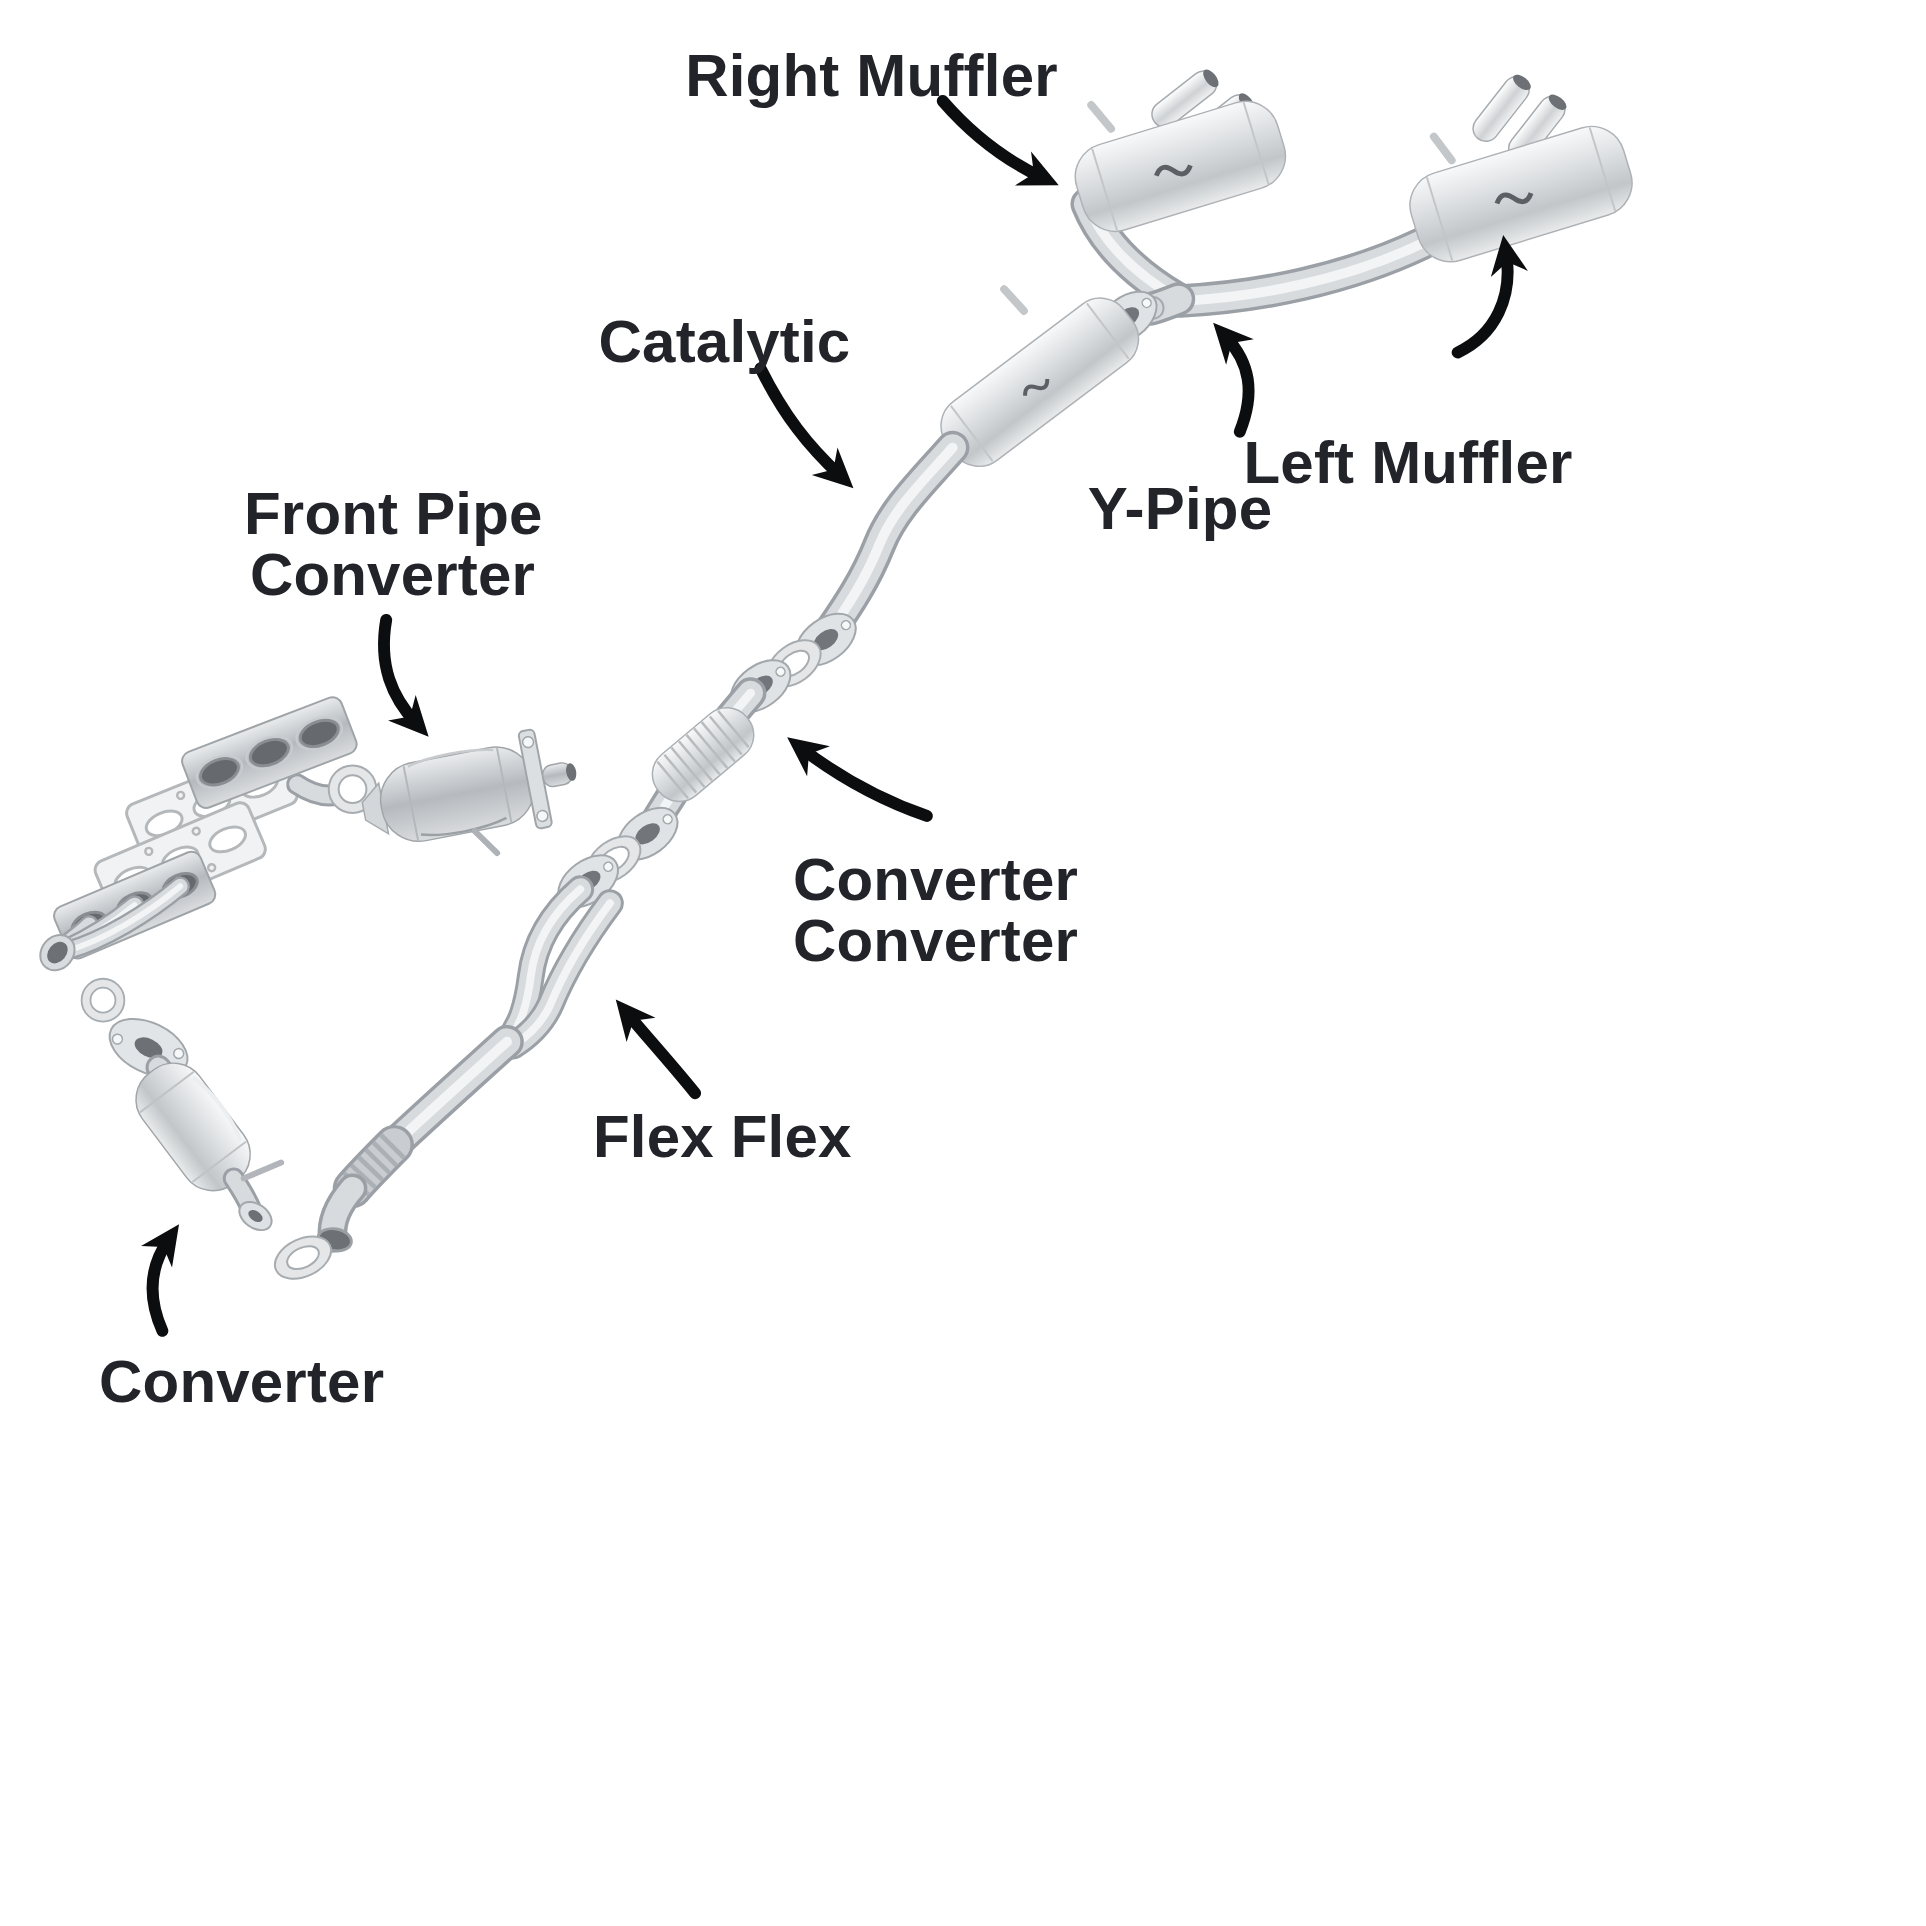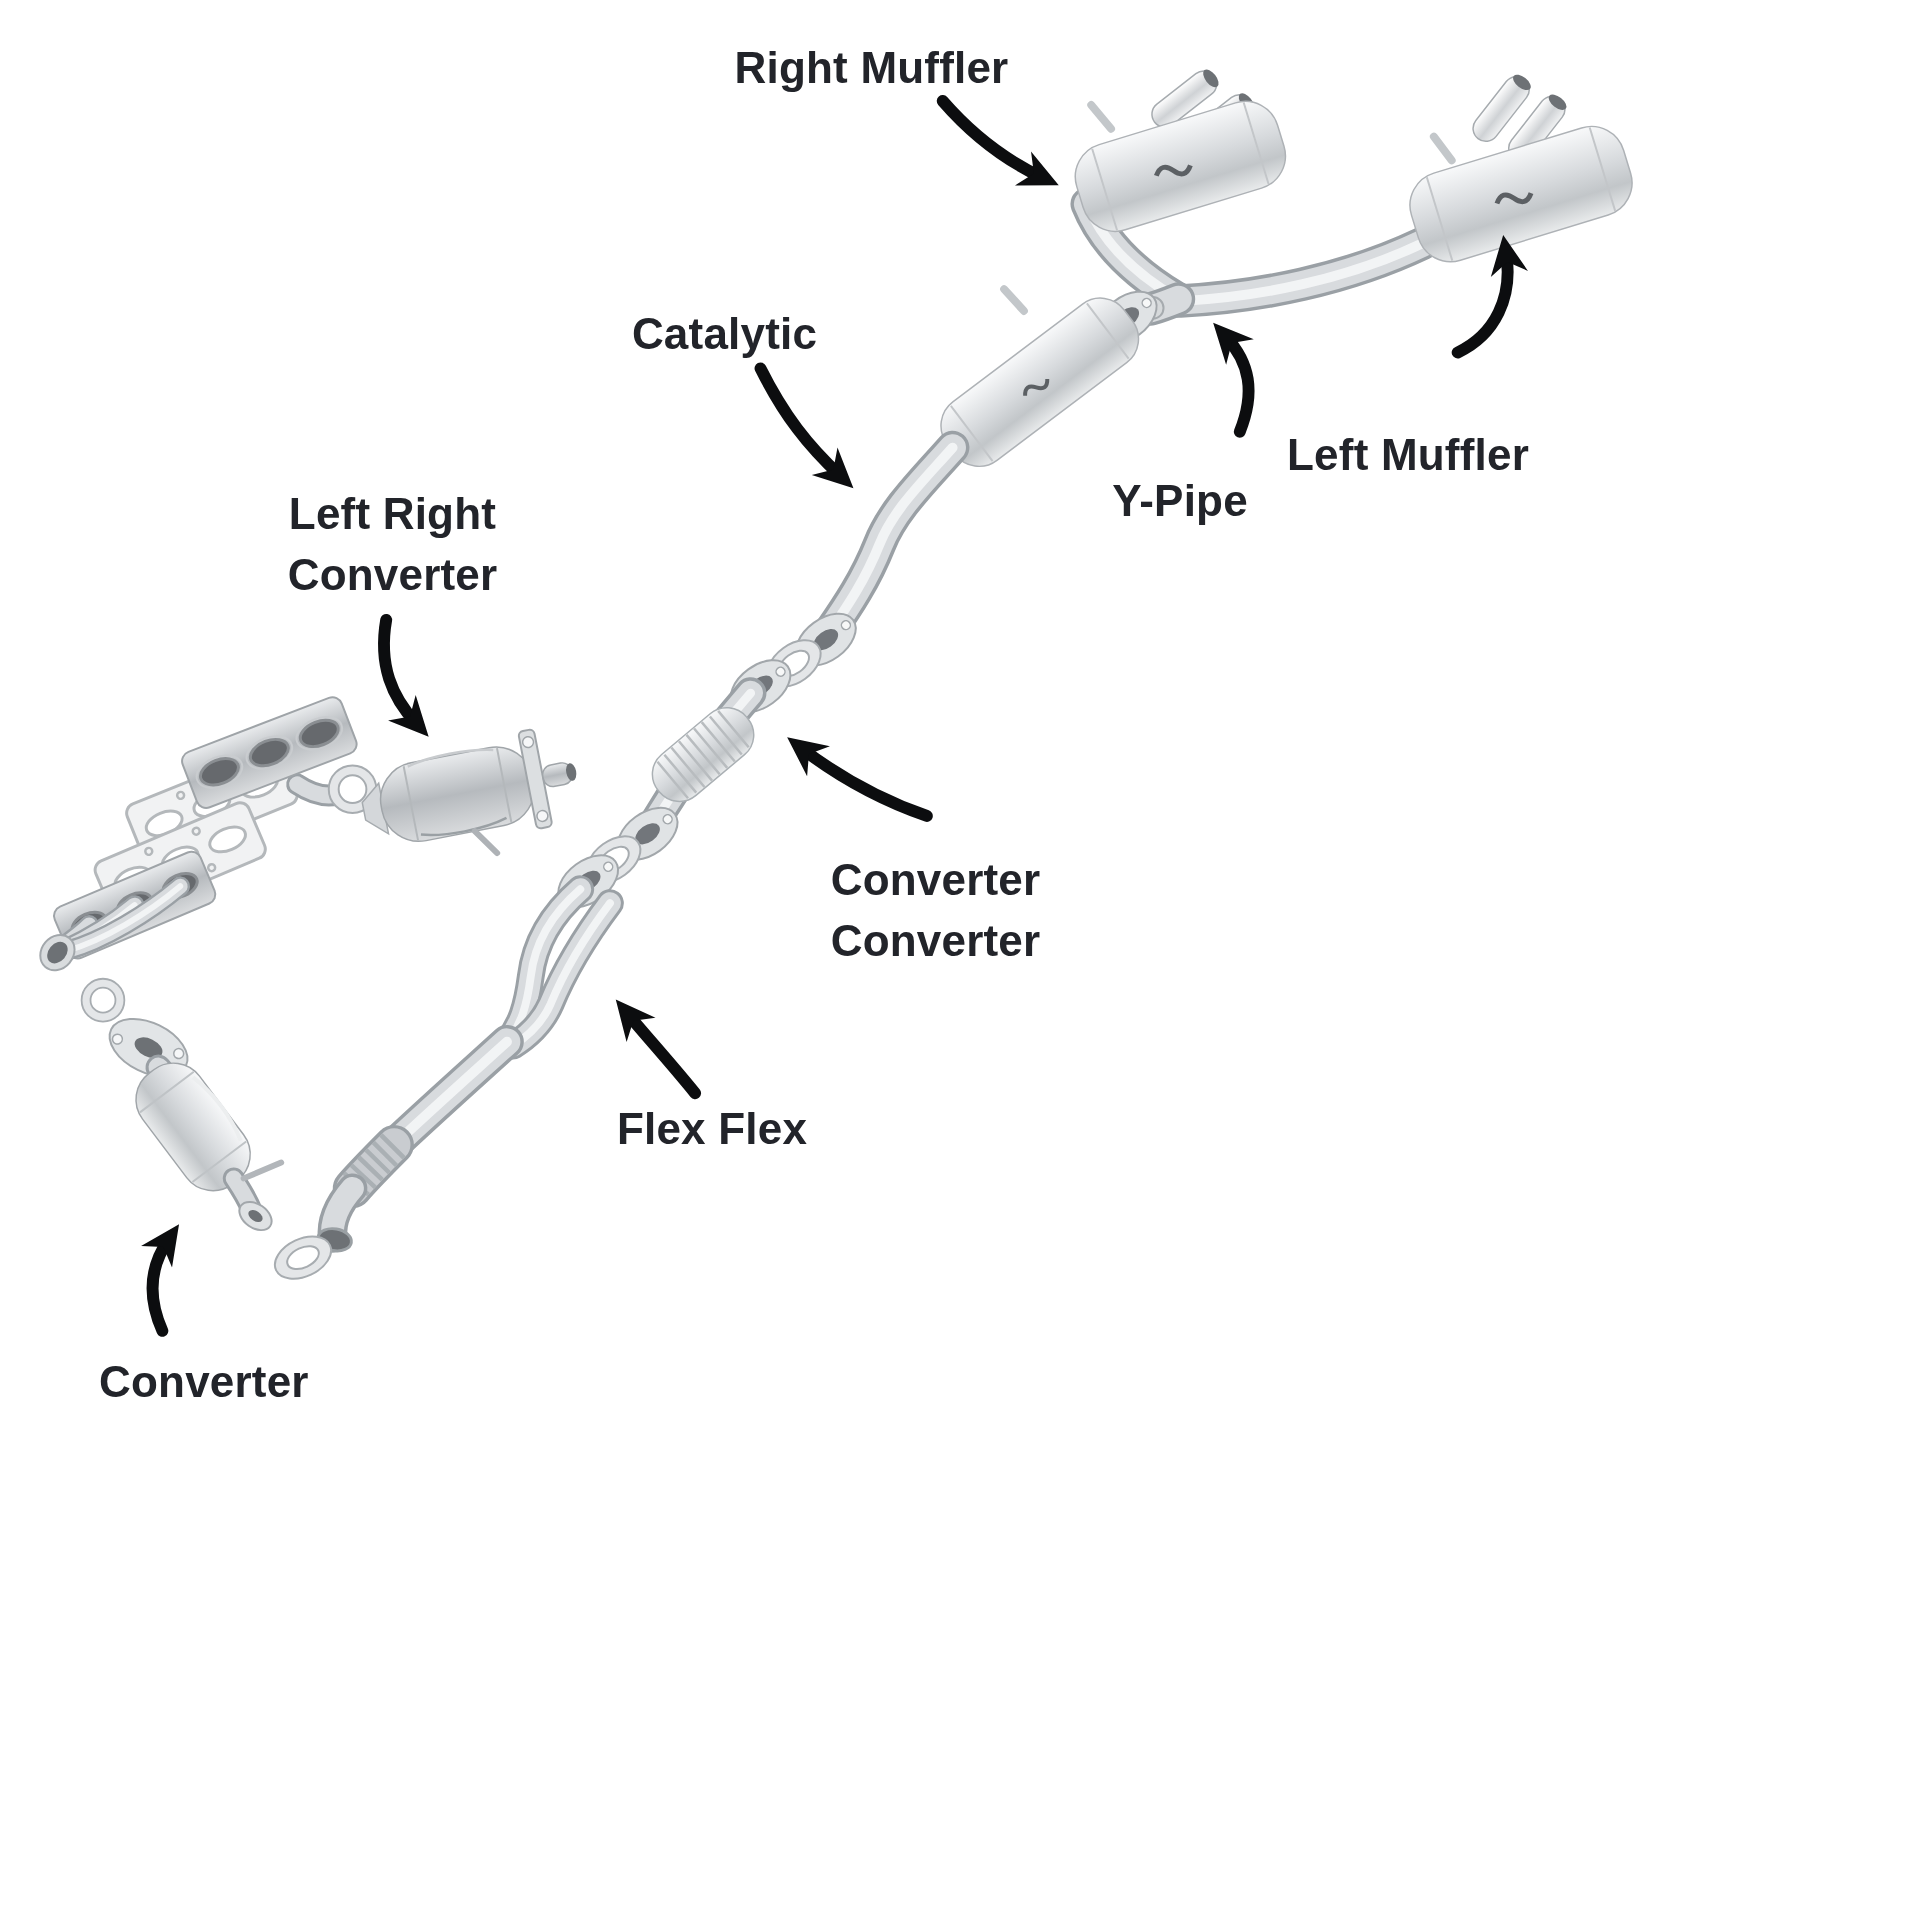--- a/index.html
+++ b/index.html
@@ -1,20 +1,20 @@
 <!DOCTYPE html>
 <html><head>
 <meta charset="utf-8">
 <style>
   html,body{margin:0;padding:0;background:#ffffff;}
   body{width:1927px;height:1927px;position:relative;overflow:hidden;
        font-family:"Liberation Sans", sans-serif;}
   .stage{position:absolute;left:0;top:0;width:1927px;height:1927px;}
   svg{display:block;}
-  .label{position:absolute;color:#22242a;font-weight:700;font-size:44px;
+  .label{position:absolute;color:#22242a;font-weight:700;font-size:60px;
          letter-spacing:0.2px;line-height:1.0;white-space:nowrap;}
   .label.center{text-align:center;}
   .label.left{text-align:left;}
   .label .ln{line-height:61px;}
   .label.wide .ln{line-height:65px;}
   .pipe-edge{fill:none;stroke:#9aa0a5;stroke-linecap:round;stroke-linejoin:round;}
   .pipe-body{fill:none;stroke:#d8dbde;stroke-linecap:round;stroke-linejoin:round;}
   .pipe-shine{fill:none;stroke:#f5f6f7;stroke-linecap:round;stroke-linejoin:round;opacity:.9;}
   .arrow{fill:none;stroke:#0c0d0f;stroke-width:12;stroke-linecap:round;}
 </style>
@@ -277,21 +277,21 @@
 
 <div class="label center" style="left:634px;top:46px;width:475px;">Right Muffler</div>
 
 <div class="label center" style="left:554px;top:312px;width:341px;">Catalytic</div>
 
 <div class="label center" style="left:1220px;top:395px;width:376px;margin-top:38px;">Left Muffler</div>
 
 <div class="label center" style="left:1071px;top:479px;width:218px;">Y-Pipe</div>
 
 <div class="label center" style="left:244px;top:483px;width:297px;">
-  <div class="ln">Left Right</div>
+  <div class="ln">Front Pipe</div>
   <div class="ln">Converter</div>
 </div>
 
 <div class="label center" style="left:782px;top:849px;width:307px;">
   <div class="ln">Converter</div>
   <div class="ln">Converter</div>
 </div>
 
 <div class="label center" style="left:593px;top:1107px;width:238px;">Flex Flex</div>
 

